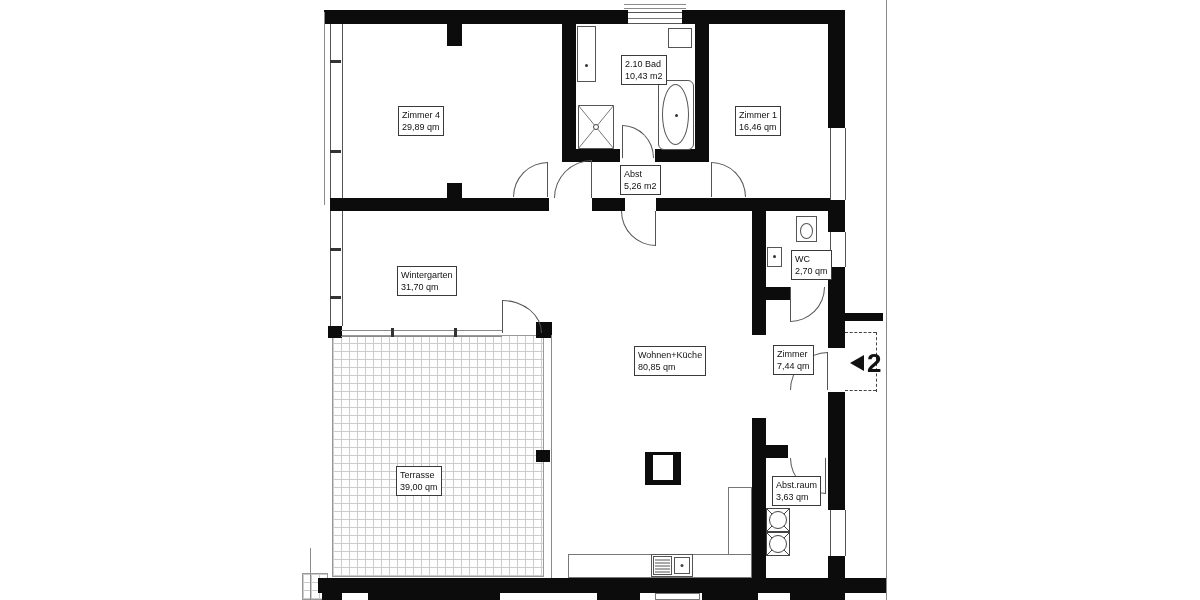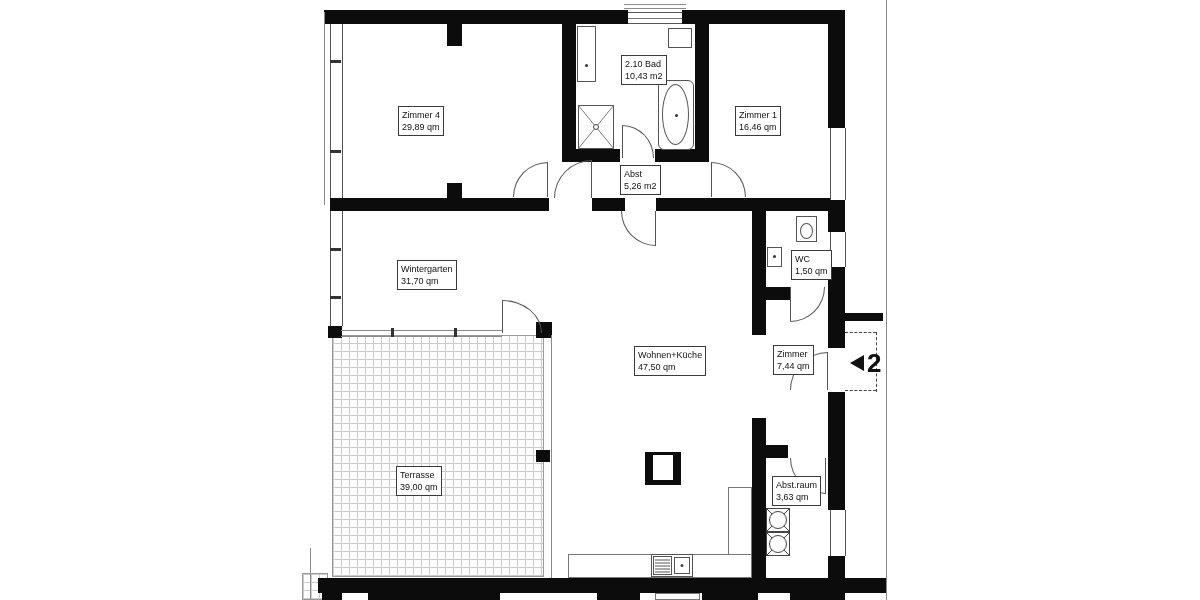--- a/index.html
+++ b/index.html
@@ -161,31 +161,31 @@
     <div>10,43 m2</div>
   </div>
   <div class="lbl" style="left:735px;top:106px">
     <div>Zimmer 1</div>
     <div>16,46 qm</div>
   </div>
   <div class="lbl" style="left:620px;top:165px">
     <div>Abst</div>
     <div>5,26 m2</div>
   </div>
-  <div class="lbl" style="left:397px;top:260px">
+  <div class="lbl" style="left:397px;top:266px">
     <div>Wintergarten</div>
     <div>31,70 qm</div>
   </div>
   <div class="lbl" style="left:791px;top:250px">
     <div>WC</div>
-    <div>1,50 qm</div>
+    <div>2,70 qm</div>
   </div>
   <div class="lbl" style="left:634px;top:346px">
     <div>Wohnen+Küche</div>
-    <div>47,50 qm</div>
+    <div>80,85 qm</div>
   </div>
   <div class="lbl" style="left:773px;top:345px">
     <div>Zimmer</div>
     <div>7,44 qm</div>
   </div>
   <div class="lbl" style="left:396px;top:466px">
     <div>Terrasse</div>
     <div>39,00 qm</div>
   </div>
   <div class="lbl" style="left:772px;top:476px">

